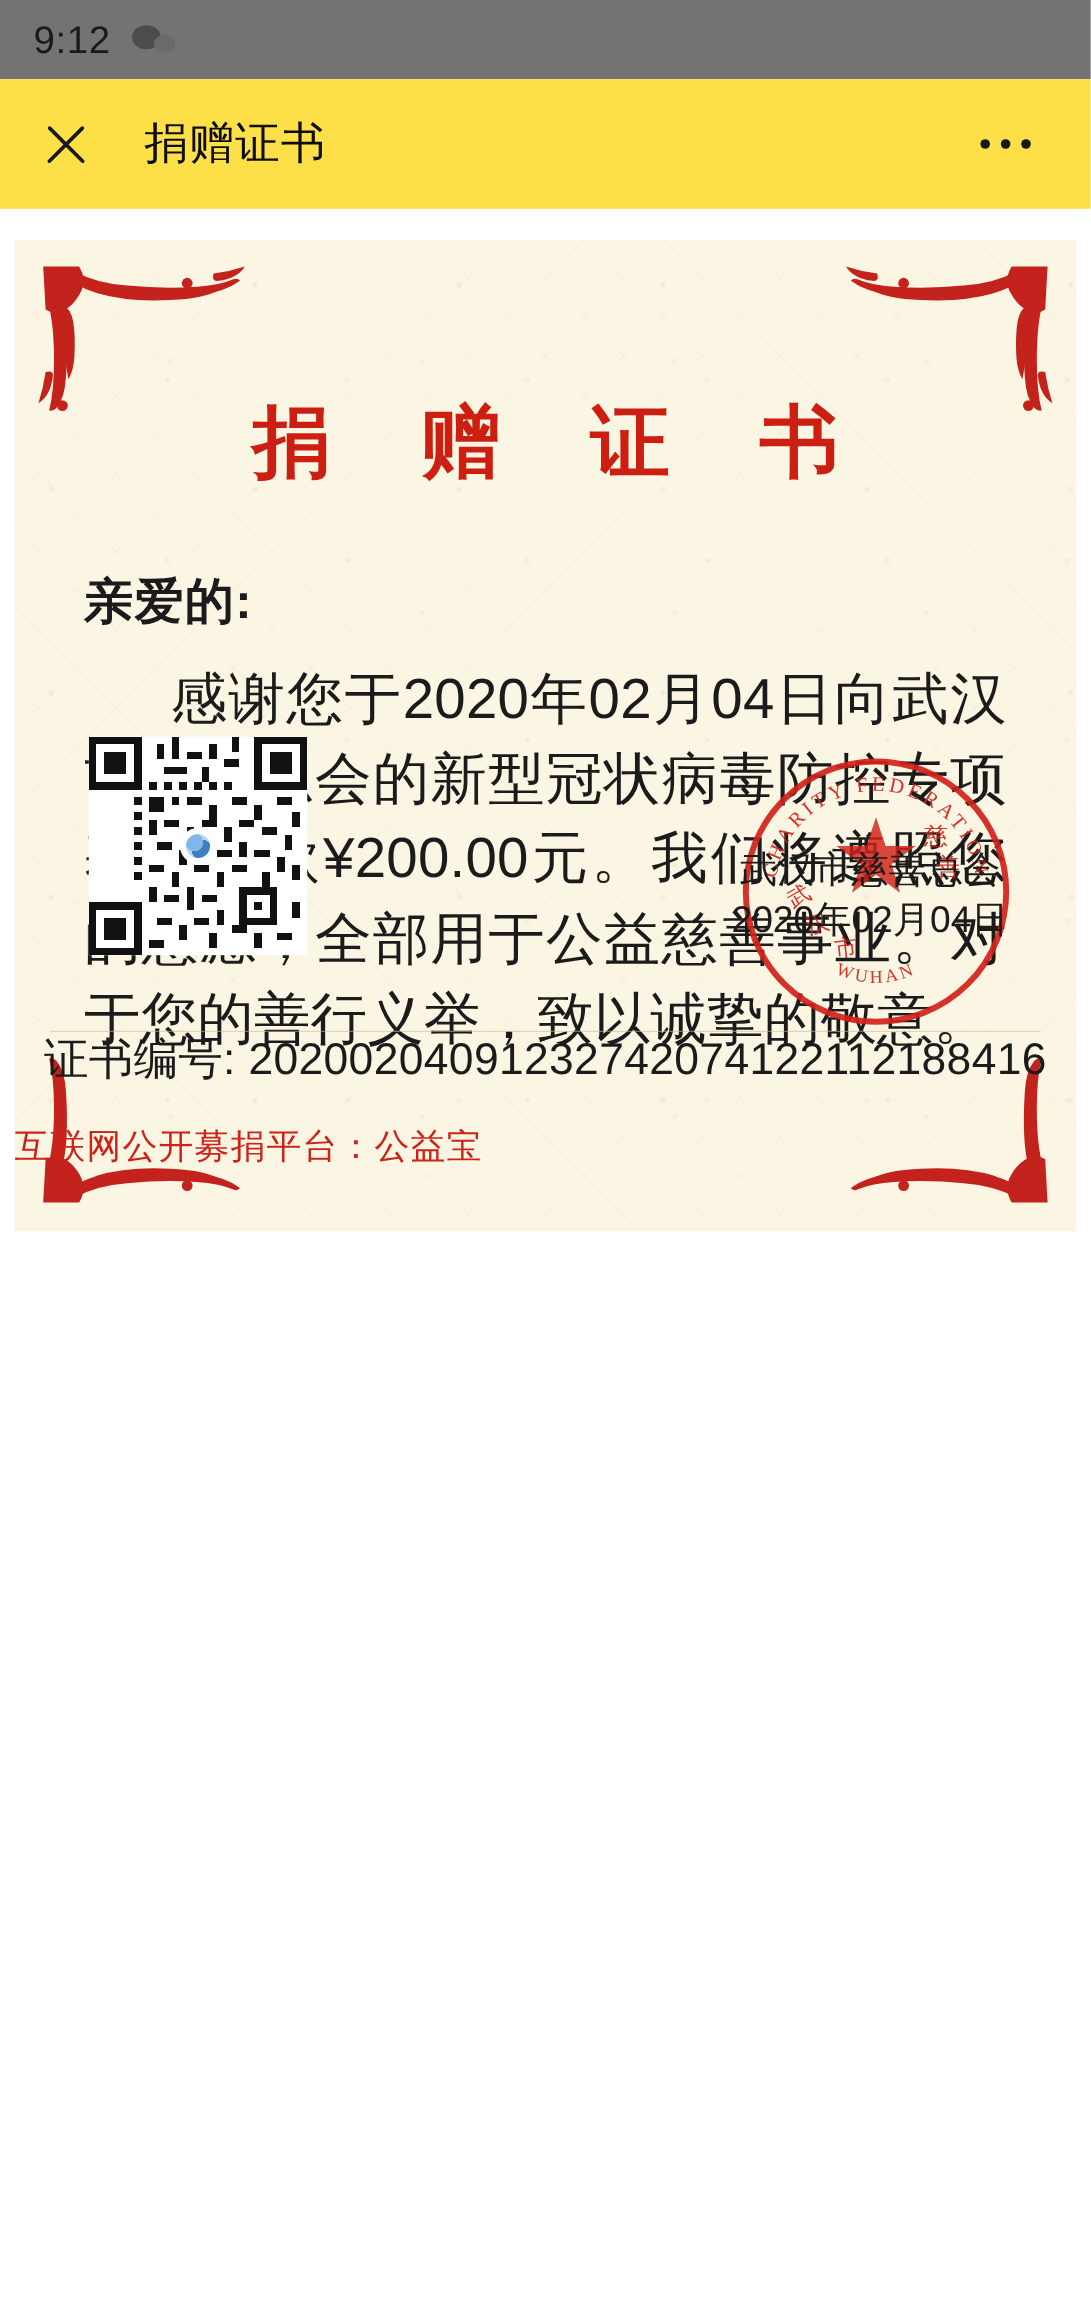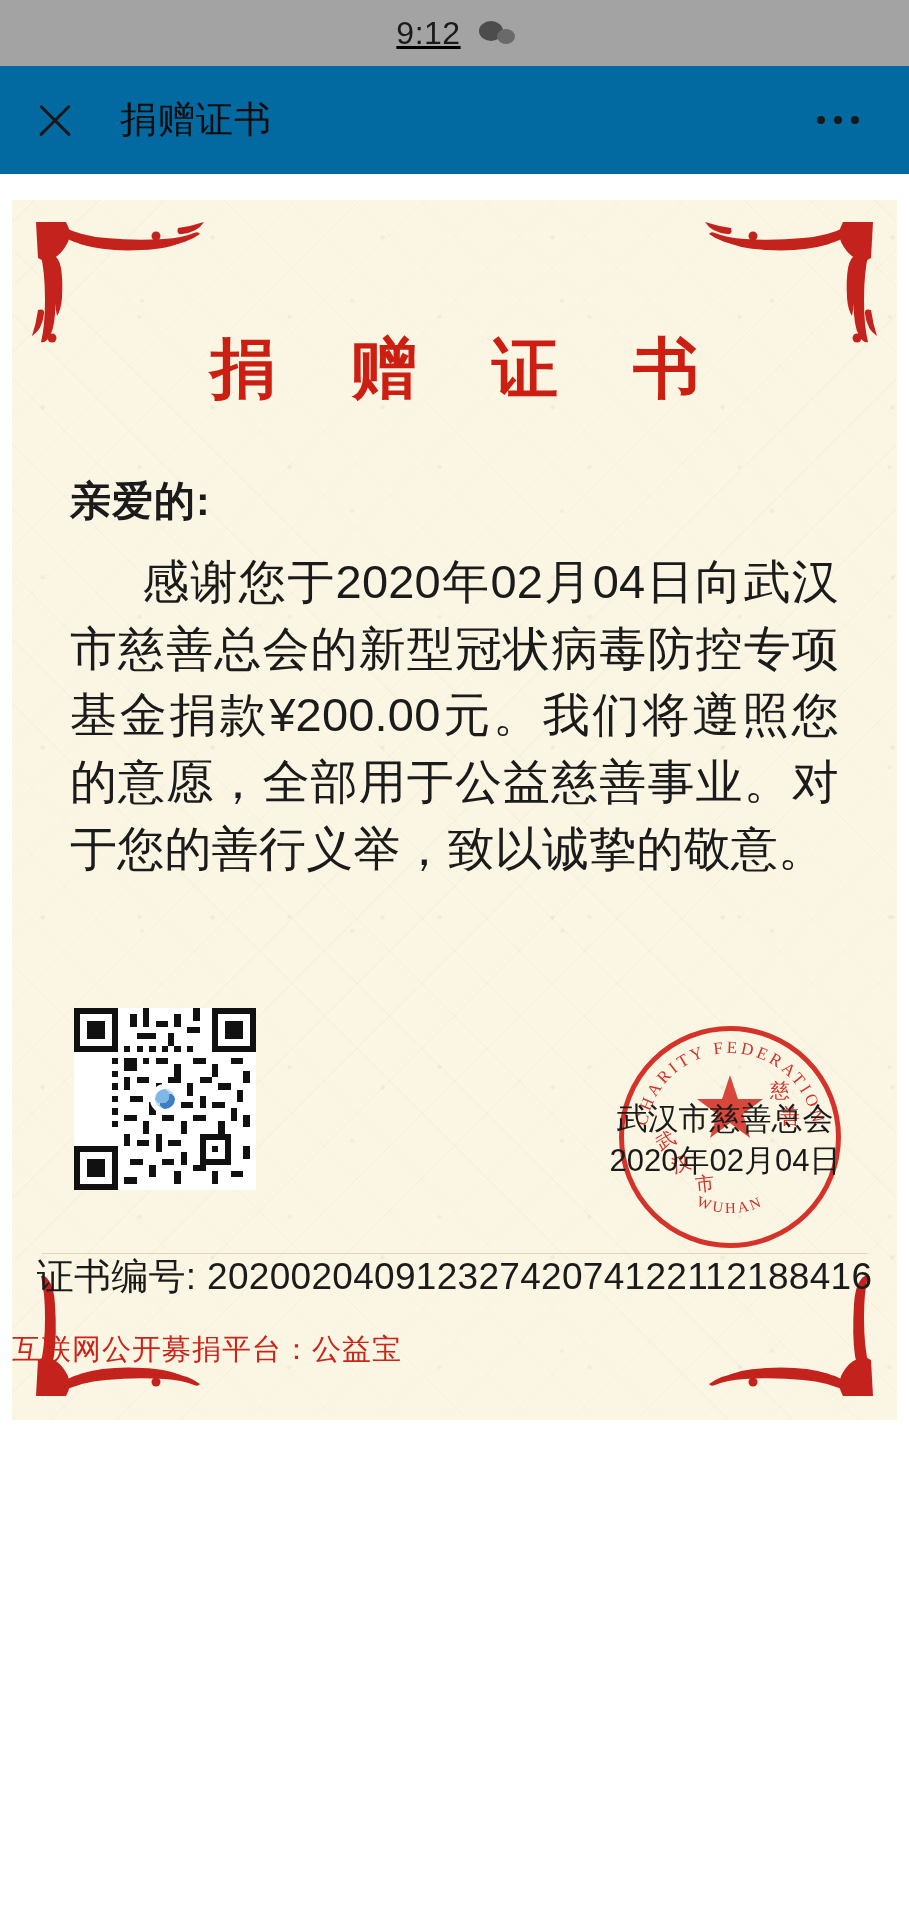--- a/index.html
+++ b/index.html
@@ -9,24 +9,23 @@
     background: #ffffff;
     font-family: "Liberation Sans", sans-serif;
     overflow: hidden;
   }
 
   
   .statusbar {
     height: 66px;
     display: flex;
     align-items: center;
-    justify-content: center;
+    justify-content: space-between;
     padding: 0 26px 0 28px;
-    background: #a3a3a3;
-    text-decoration: underline;
+    background: #737373;
   }
   .status-left {
     display: flex;
     align-items: center;
     gap: 18px;
   }
   .clock {
     font-size: 32px;
     color: #1a1a1a;
     letter-spacing: 0.5px;
@@ -83,21 +82,21 @@
     background: #1a1a1a;
     border-radius: 1px;
   }
 
   
   .navbar {
     height: 108px;
     display: flex;
     align-items: center;
     padding: 0 46px 0 28px;
-    background: #0369a1;
+    background: #fde047;
   }
   .nav-close {
     width: 54px;
     height: 54px;
     position: relative;
     flex: 0 0 auto;
   }
   .nav-close::before, .nav-close::after {
     content: "";
     position: absolute;
@@ -124,21 +123,21 @@
   .nav-more i {
     display: block;
     width: 8px; height: 8px;
     background: #17181a;
     border-radius: 50%;
   }
 
   
   .cert-wrap {
     margin: 26px 12px 0 12px;
-    height: 1220px;
+    height: 826px;
     background:
       radial-gradient(circle at 18% 22%, rgba(224,214,186,0.30) 0 2px, transparent 2.5px),
       radial-gradient(circle at 62% 48%, rgba(224,214,186,0.26) 0 2px, transparent 2.5px),
       radial-gradient(circle at 85% 78%, rgba(224,214,186,0.28) 0 2px, transparent 2.5px),
       linear-gradient(#fbf6e4, #fbf6e4);
     background-size: 170px 170px, 210px 210px, 150px 150px, 100% 100%;
     position: relative;
     overflow: hidden;
   }
   

